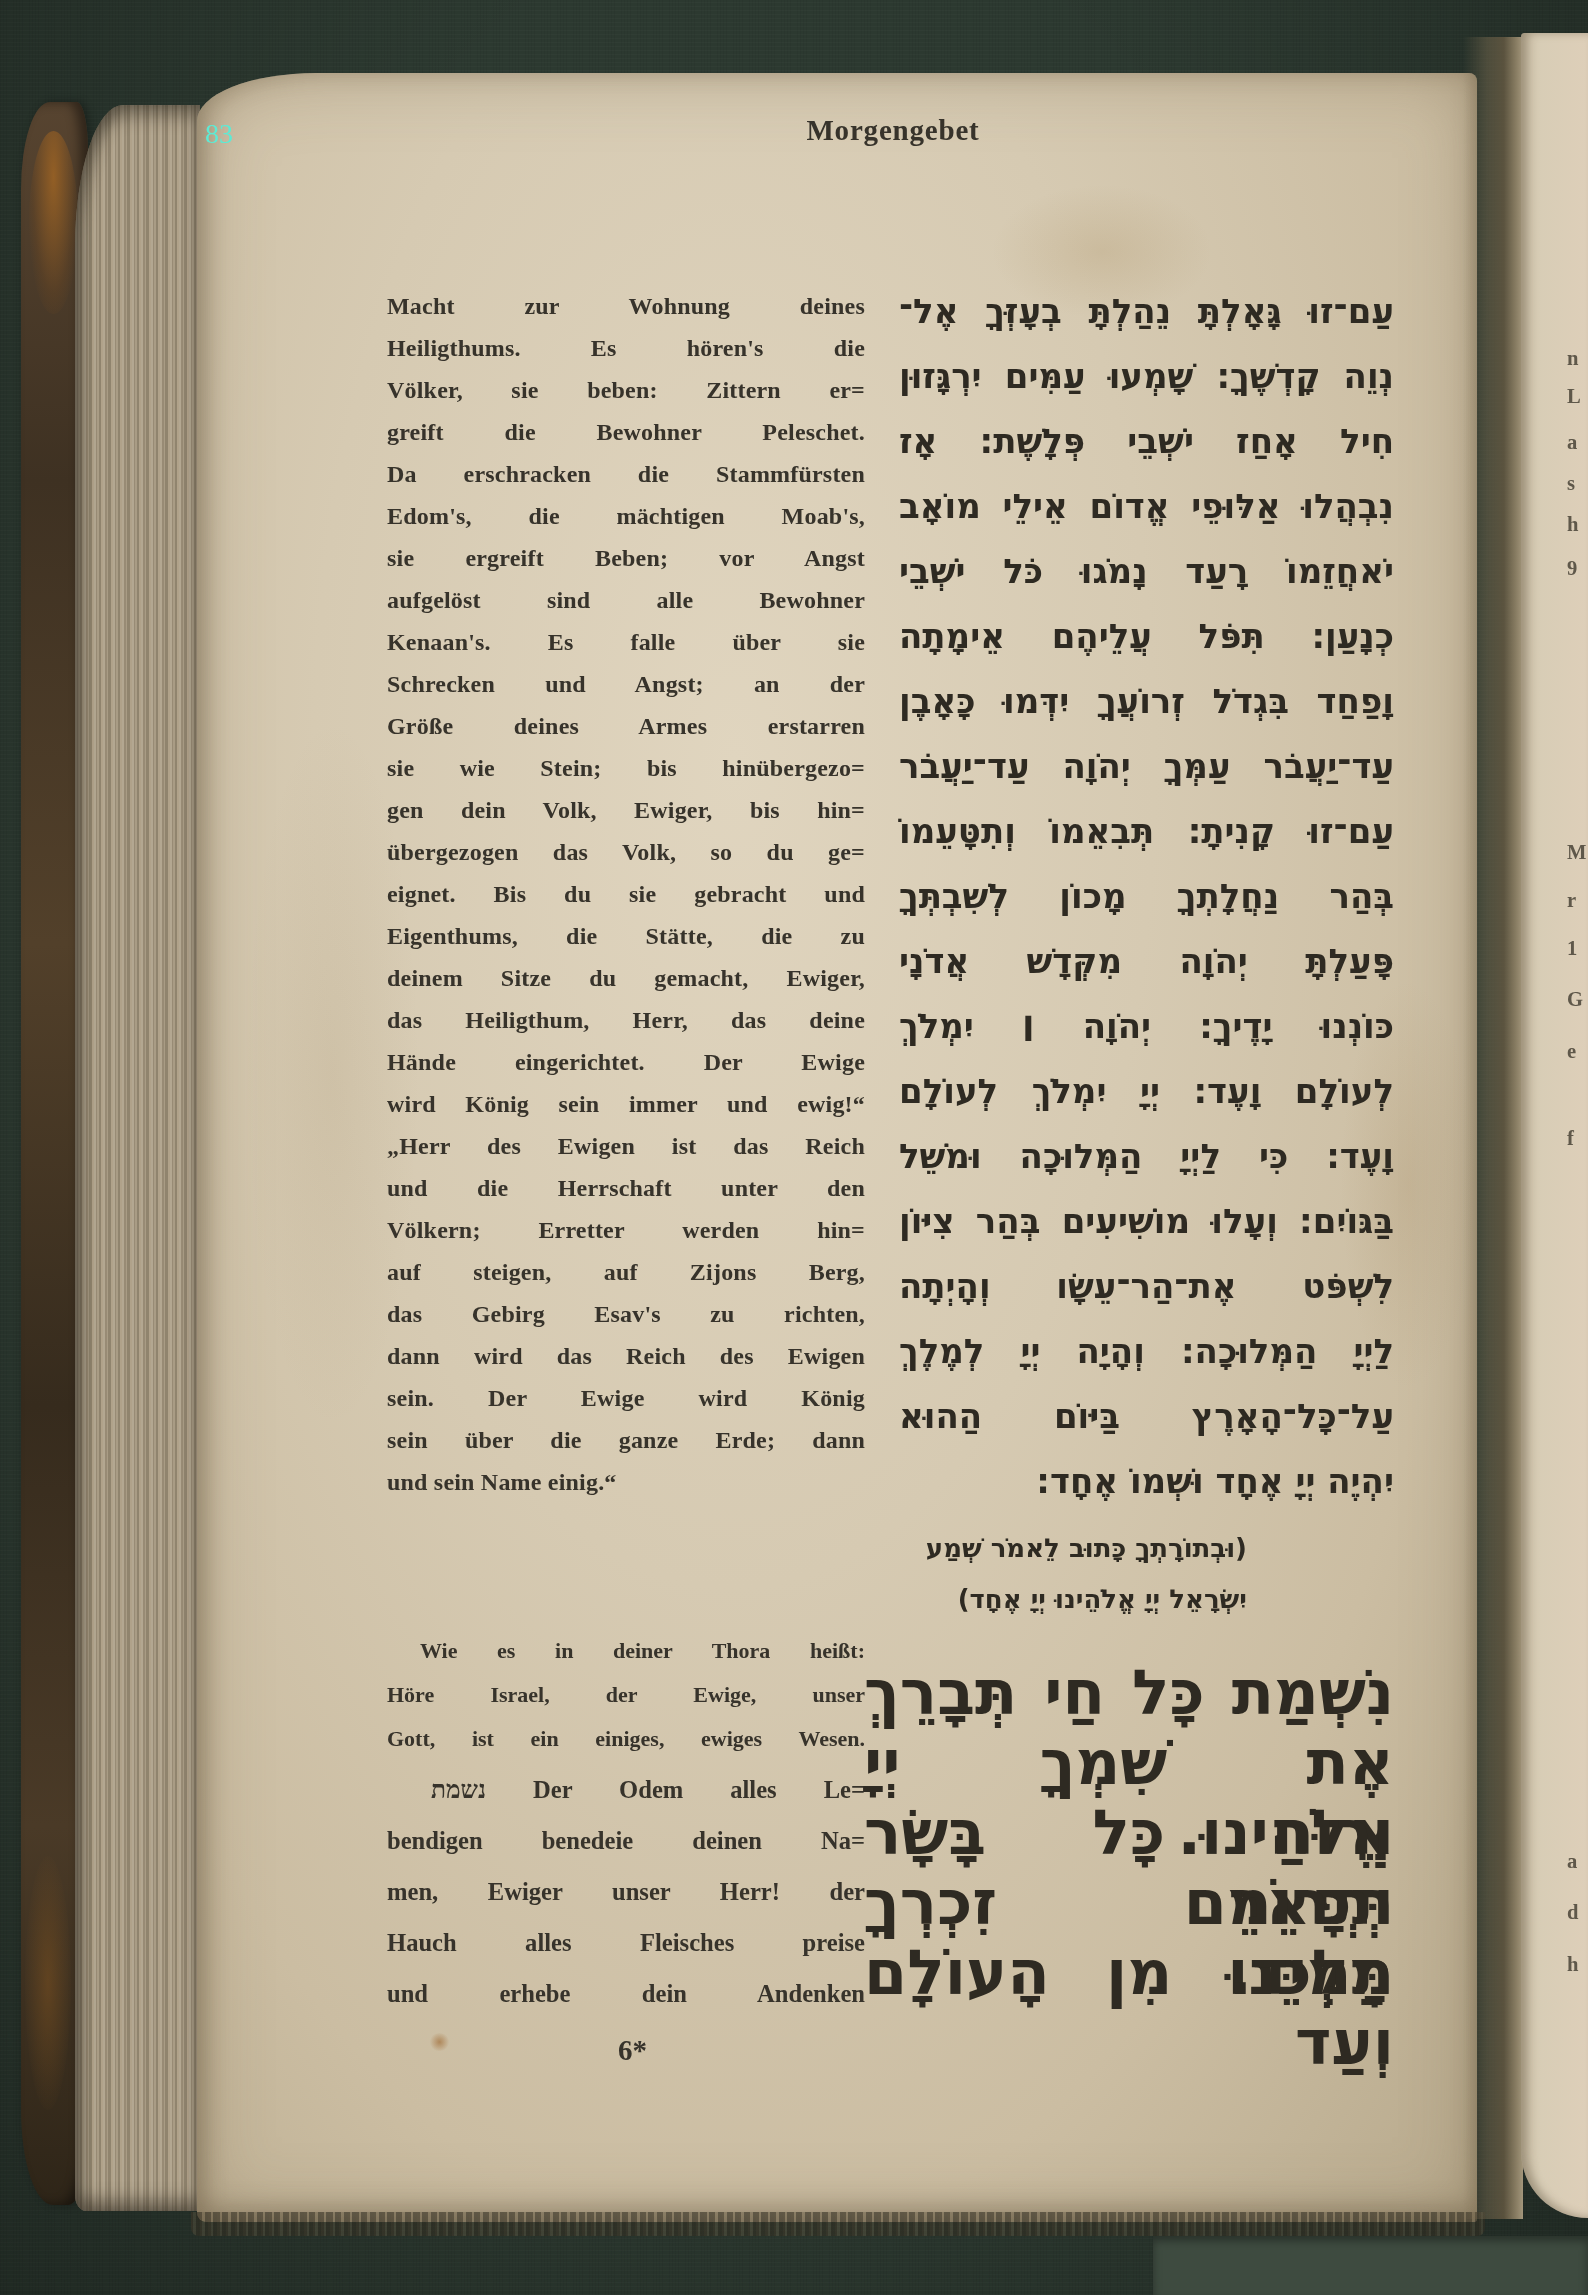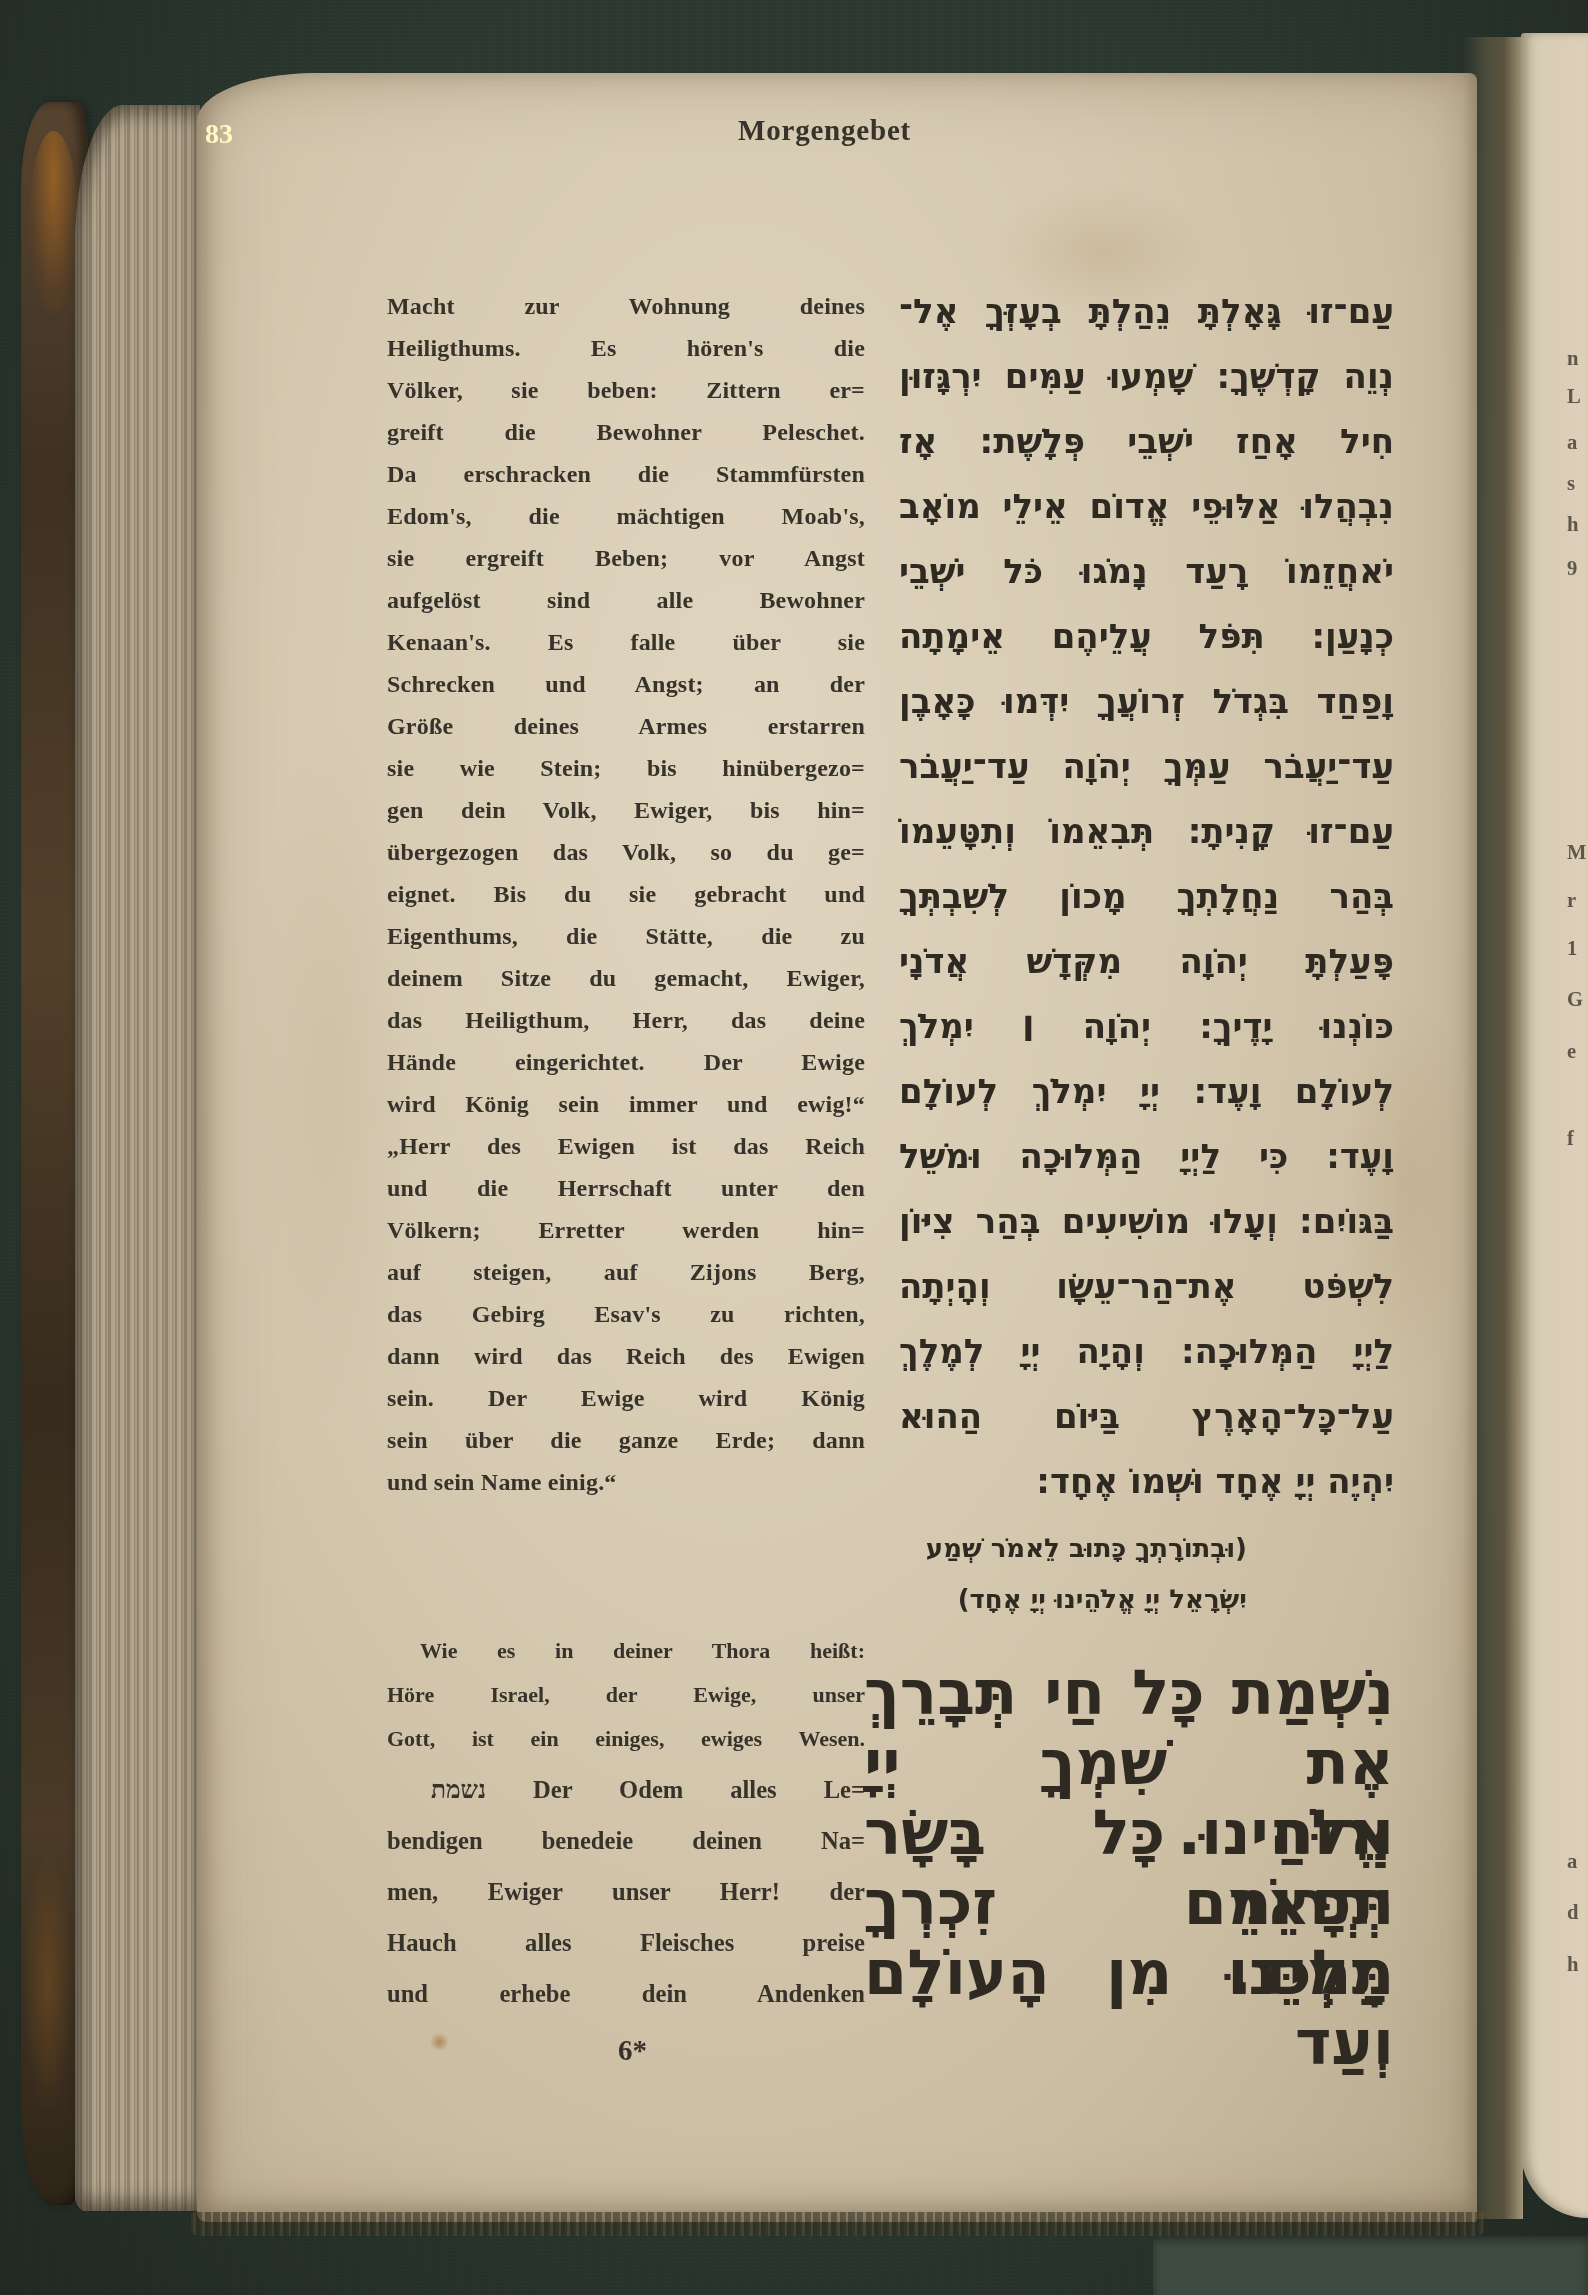--- a/index.html
+++ b/index.html
@@ -64,22 +64,22 @@
     box-shadow:inset 0 4.8px 8px rgba(0,0,0,.35);
   }
 
   
   .stain-a{left:993px;top:183px;width:222px;height:135px;background:radial-gradient(ellipse,rgba(160,130,80,.20),rgba(0,0,0,0) 70%);}
   .stain-b{left:1342px;top:977px;width:135px;height:413px;background:radial-gradient(ellipse,rgba(150,120,75,.16),rgba(0,0,0,0) 70%);}
   .stain-c{left:429px;top:2033px;width:20.6px;height:17.5px;border-radius:50%;background:radial-gradient(circle,rgba(150,90,30,.55),rgba(150,90,30,0) 70%);}
   .stain-d{left:238px;top:715px;width:175px;height:715px;background:radial-gradient(ellipse,rgba(140,115,75,.10),rgba(0,0,0,0) 70%);}
 
   
-  .pnum{left:205px;top:118px;font-weight:bold;font-size:28px;color:#fef9c3;}
-  .title{left:738px;top:114px;width:310px;font-weight:bold;font-size:29px;letter-spacing:0.8px;color:#37332b;}
+  .pnum{left:205px;top:118px;font-weight:normal;font-size:28px;color:#5eead4;}
+  .title{left:738px;top:114px;width:310px;text-align:center;font-weight:bold;font-size:29px;letter-spacing:0.8px;color:#37332b;}
   .sig{left:618px;top:2034px;font-weight:bold;font-size:29px;color:#37332b;}
 
   .col{position:absolute;color:#37332b;}
   .line{position:relative;text-align:justify;text-align-last:justify;}
   .line.nj{text-align:start;text-align-last:auto;}
   .line.ind{text-indent:33px;}
   .line.ind2{text-indent:44px;}
 
   .g-main{left:387px;top:285px;width:478px;font-weight:bold;font-size:24px;letter-spacing:0.2px;}
   .g-main .line{height:42px;line-height:42px;}

